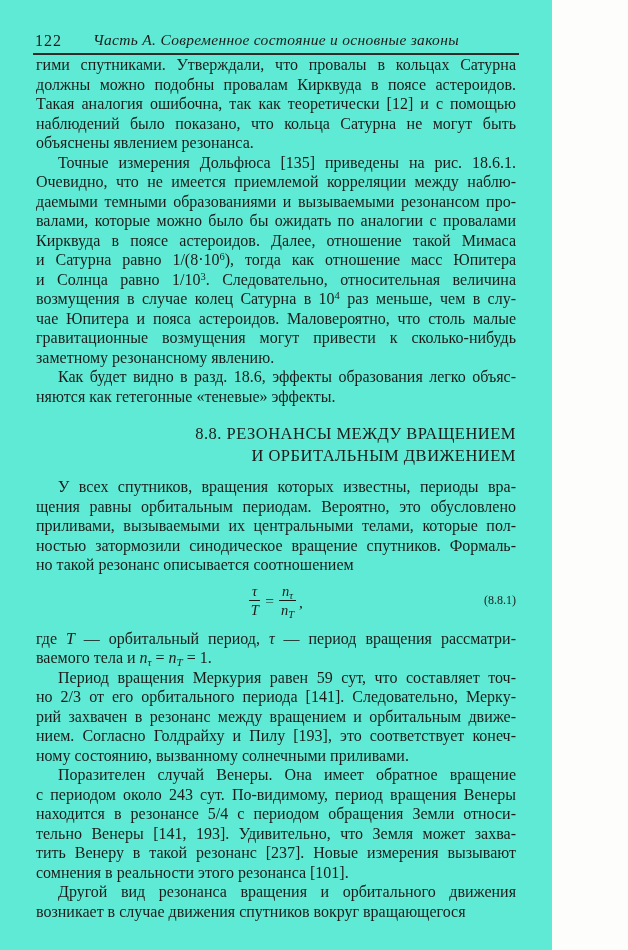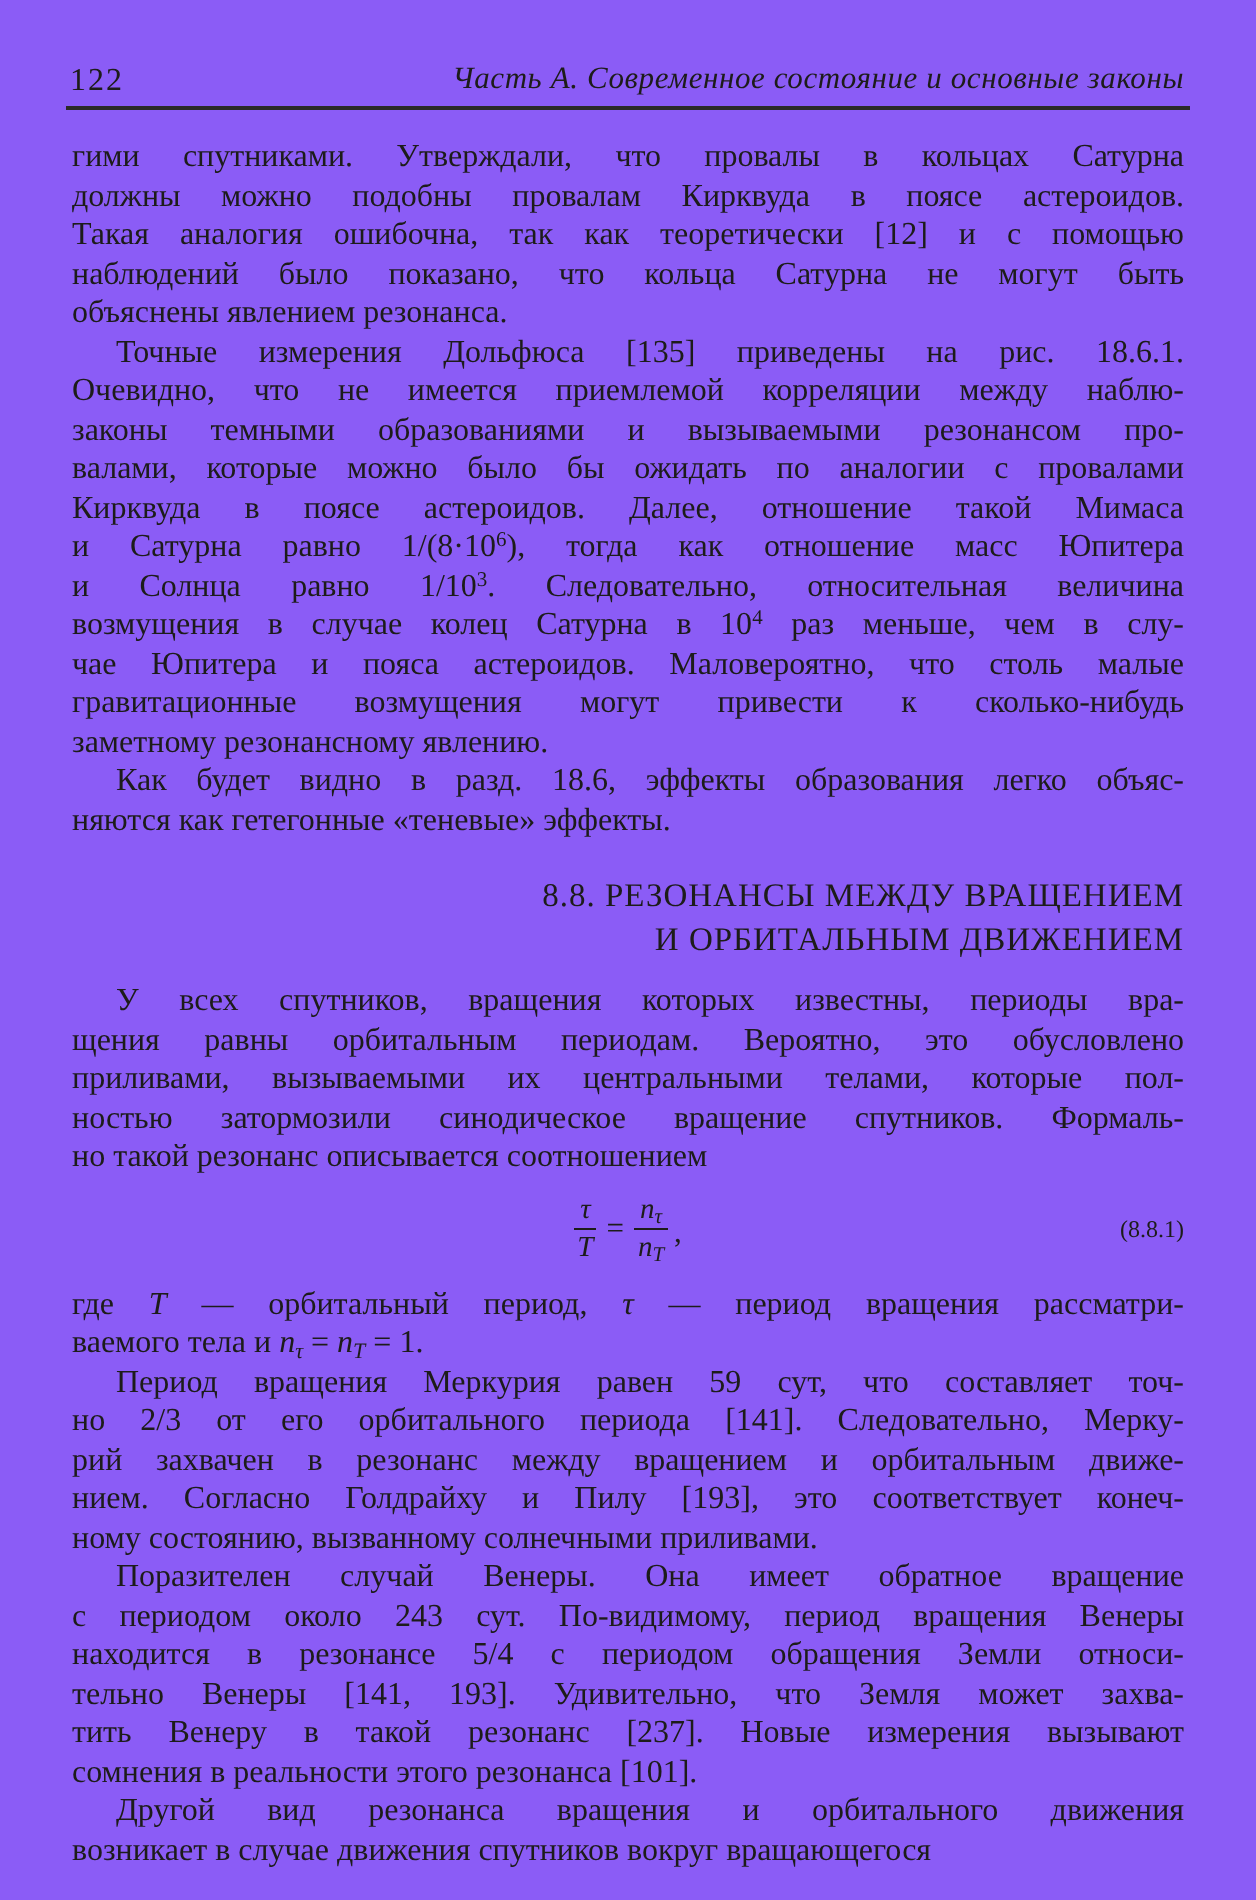--- a/index.html
+++ b/index.html
@@ -5,40 +5,40 @@
   html, body { margin: 0; padding: 0; }
   body {
     width: 628px; height: 950px;
     background: #fdfdfc;
     font-family: "Liberation Serif", "DejaVu Serif", serif;
     color: #1d1c1a;
     overflow: hidden;
   }
   .page {
     box-sizing: border-box;
-    width: 628px; height: 950px;
+    width: 552px; height: 950px;
     padding: 31px 36px 0 36px;
-    background: #8b5cf6;
+    background: #5eead4;
   }
   
   .running-head { position: relative; height: 19px; }
   .page-num {
     position: absolute; left: -1px; top: 1px;
     font-size: 16px; letter-spacing: 1px;
   }
   .head-title {
-    display: block; text-align: right;
+    display: block; text-align: center;
     font-style: italic; font-size: 15.5px; letter-spacing: 0.3px;
   }
   .head-rule {
     border: none; border-top: 2px solid #2b2a28;
     margin: 3px -3px 0 -3px; height: 0;
   }
   
-  .body-text { margin-top: 14px; font-size: 16px; line-height: 19.5px; }
+  .body-text { font-size: 16px; line-height: 19.5px; }
   .para { margin: 0; }
   .tline { text-align: justify; text-align-last: justify; }
   .tline.last { text-align-last: left; }
   .tline.ind { text-indent: 22px; }
   .i { font-style: italic; }
   .sup { font-size: 10.5px; vertical-align: 5px; line-height: 0; }
   .sub { font-size: 11px; vertical-align: -3px; line-height: 0; }
   
   .section-heading {
     font-weight: normal; font-size: 16.5px; line-height: 22px;
@@ -83,21 +83,21 @@
     <div class="para">
         <div class="tline">гими спутниками. Утверждали, что провалы в кольцах Сатурна</div>
         <div class="tline">должны можно подобны провалам Кирквуда в поясе астероидов.</div>
         <div class="tline">Такая аналогия ошибочна, так как теоретически [12] и с помощью</div>
         <div class="tline">наблюдений было показано, что кольца Сатурна не могут быть</div>
         <div class="tline last">объяснены явлением резонанса.</div>
       </div>
     <div class="para">
         <div class="tline ind">Точные измерения Дольфюса [135] приведены на рис. 18.6.1.</div>
         <div class="tline">Очевидно, что не имеется приемлемой корреляции между наблю-</div>
-        <div class="tline">законы темными образованиями и вызываемыми резонансом про-</div>
+        <div class="tline">даемыми темными образованиями и вызываемыми резонансом про-</div>
         <div class="tline">валами, которые можно было бы ожидать по аналогии с провалами</div>
         <div class="tline">Кирквуда в поясе астероидов. Далее, отношение такой Мимаса</div>
         <div class="tline">и Сатурна равно 1/(8·10<span class="sup">6</span>), тогда как отношение масс Юпитера</div>
         <div class="tline">и Солнца равно 1/10<span class="sup">3</span>. Следовательно, относительная величина</div>
         <div class="tline">возмущения в случае колец Сатурна в 10<span class="sup">4</span> раз меньше, чем в слу-</div>
         <div class="tline">чае Юпитера и пояса астероидов. Маловероятно, что столь малые</div>
         <div class="tline">гравитационные возмущения могут привести к сколько-нибудь</div>
         <div class="tline last">заметному резонансному явлению.</div>
       </div>
     <div class="para">

